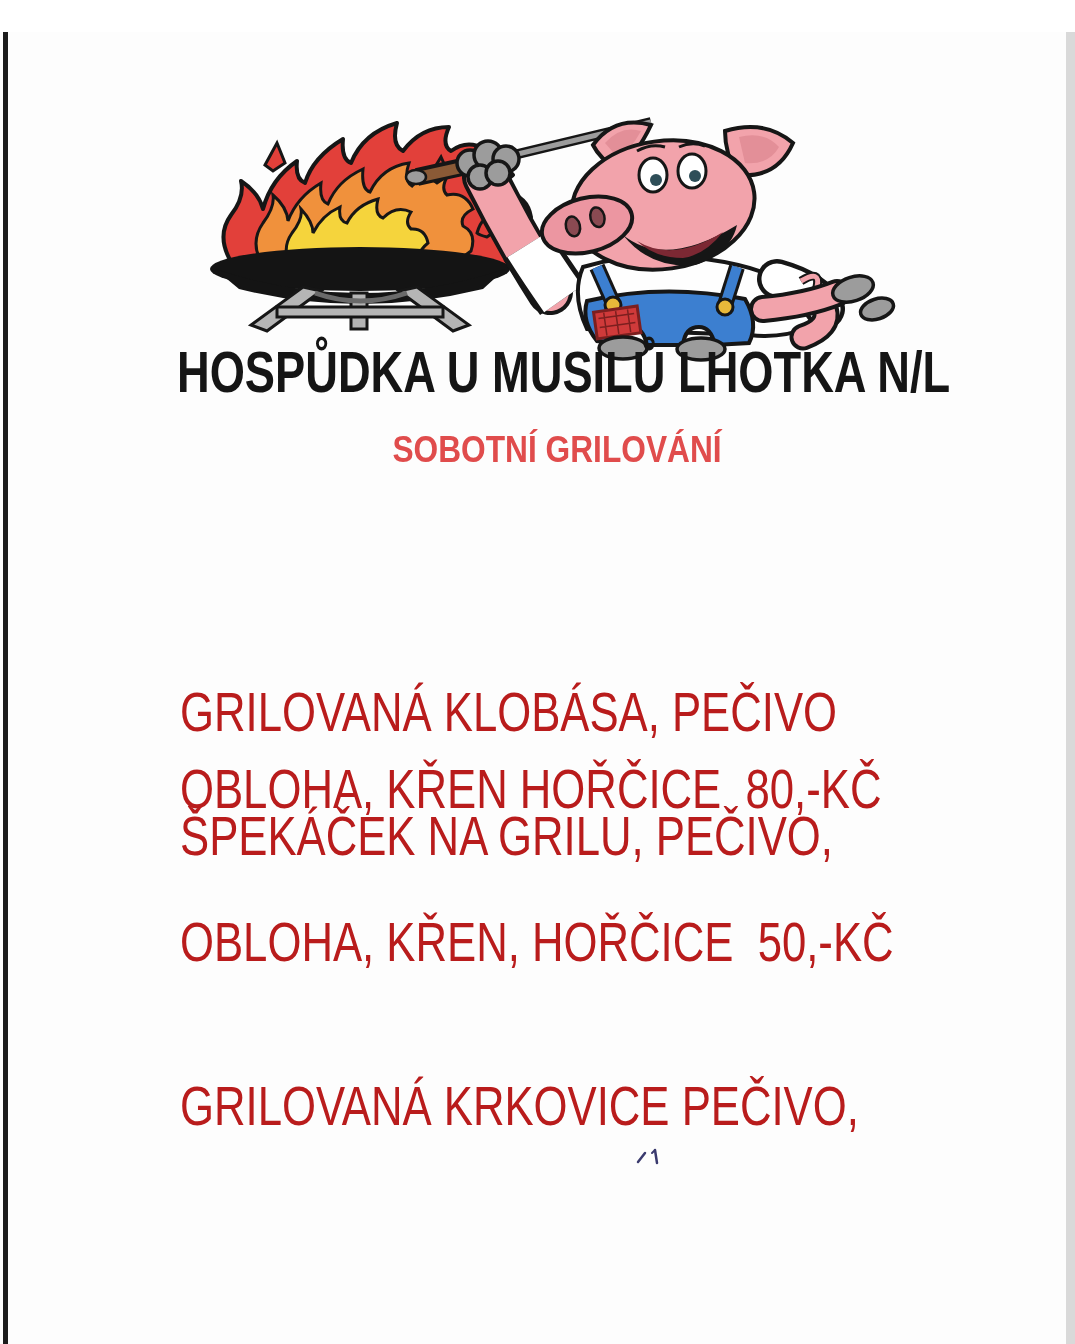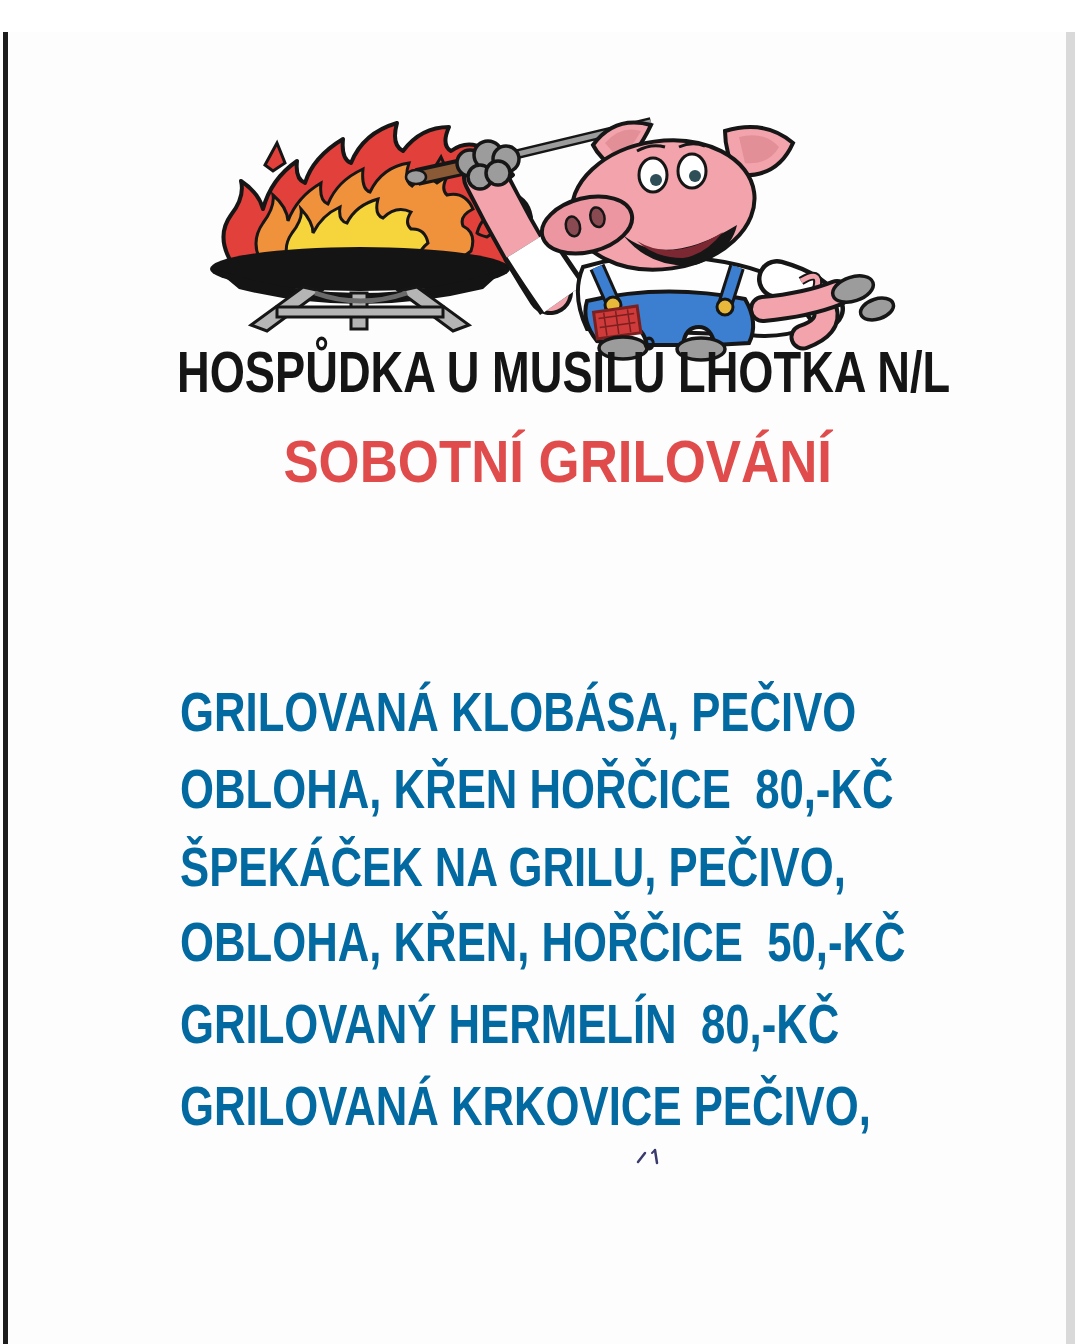--- a/index.html
+++ b/index.html
@@ -23,27 +23,27 @@
     position:absolute;left:185px;top:85px;width:720px;height:245px;
   }
   .poster-title{
     position:absolute;left:177px;top:311px;
     font-size:58px;font-weight:bold;color:#151515;
     line-height:1;white-space:pre;
   }
   .poster-title .tx{display:inline-block;transform:scaleX(0.78);transform-origin:left top;}
   .headline{
     position:absolute;left:55px;right:15px;text-align:center;
-    font-size:60px;font-weight:bold;color:#e04c4c;
+    font-size:36px;font-weight:bold;color:#e04c4c;
     line-height:1;white-space:pre;
   }
   .headline .tx{display:inline-block;transform:scaleX(0.88);transform-origin:center top;}
   .menu-line{
     position:absolute;left:180px;
-    font-size:56px;font-weight:bold;color:#0369a1;
+    font-size:56px;font-weight:normal;color:#b91c1c;
     line-height:1;white-space:pre;
   }
   .menu-line .tx{display:inline-block;transform:scaleX(0.78);transform-origin:left top;}
   .pen-mark{
     position:absolute;left:632px;top:1114px;width:34px;height:22px;
   }
 </style>
 </head>
 <body>
 
@@ -164,23 +164,22 @@
       <path d="M452,124 Q488,146 538,115 Q520,138 498,141 Q470,141 452,124 Z" fill="#7c2833"></path>
     </g>
   </svg>
 
   <div class="poster-title"><span class="tx">HOSPŮDKA U MUSILŮ LHOTKA N/L</span></div>
 
   <div class="headline" style="top:400px;"><span class="tx">SOBOTNÍ GRILOVÁNÍ</span></div>
 
   <div class="menu-line" style="top:652px;"><span class="tx">GRILOVANÁ KLOBÁSA, PEČIVO</span></div>
   <div class="menu-line" style="top:729px;"><span class="tx">OBLOHA, KŘEN HOŘČICE  80,-KČ</span></div>
-  <div class="menu-line" style="top:807px;"><span class="tx">ŠPEKÁČEK NA GRILU, PEČIVO,</span></div>
+  <div class="menu-line" style="top:776px;"><span class="tx">ŠPEKÁČEK NA GRILU, PEČIVO,</span></div>
   <div class="menu-line" style="top:882px;"><span class="tx">OBLOHA, KŘEN, HOŘČICE  50,-KČ</span></div>
-  <div class="menu-line" style="top:964px;"><span class="tx">GRILOVANÝ HERMELÍN  80,-KČ</span></div>
   <div class="menu-line" style="top:1046px;"><span class="tx">GRILOVANÁ KRKOVICE PEČIVO,</span></div>
 
   <svg class="pen-mark" viewBox="0 0 34 22">
     <path d="M6,16 L13,7" stroke="#3a3a6e" stroke-width="2.5" fill="none" stroke-linecap="round"></path>
     <path d="M23,4 L25,17" stroke="#3a3a6e" stroke-width="2.5" fill="none" stroke-linecap="round"></path>
     <path d="M20,7 L23,4" stroke="#3a3a6e" stroke-width="2" fill="none" stroke-linecap="round"></path>
   </svg>
 
 </div>
 

